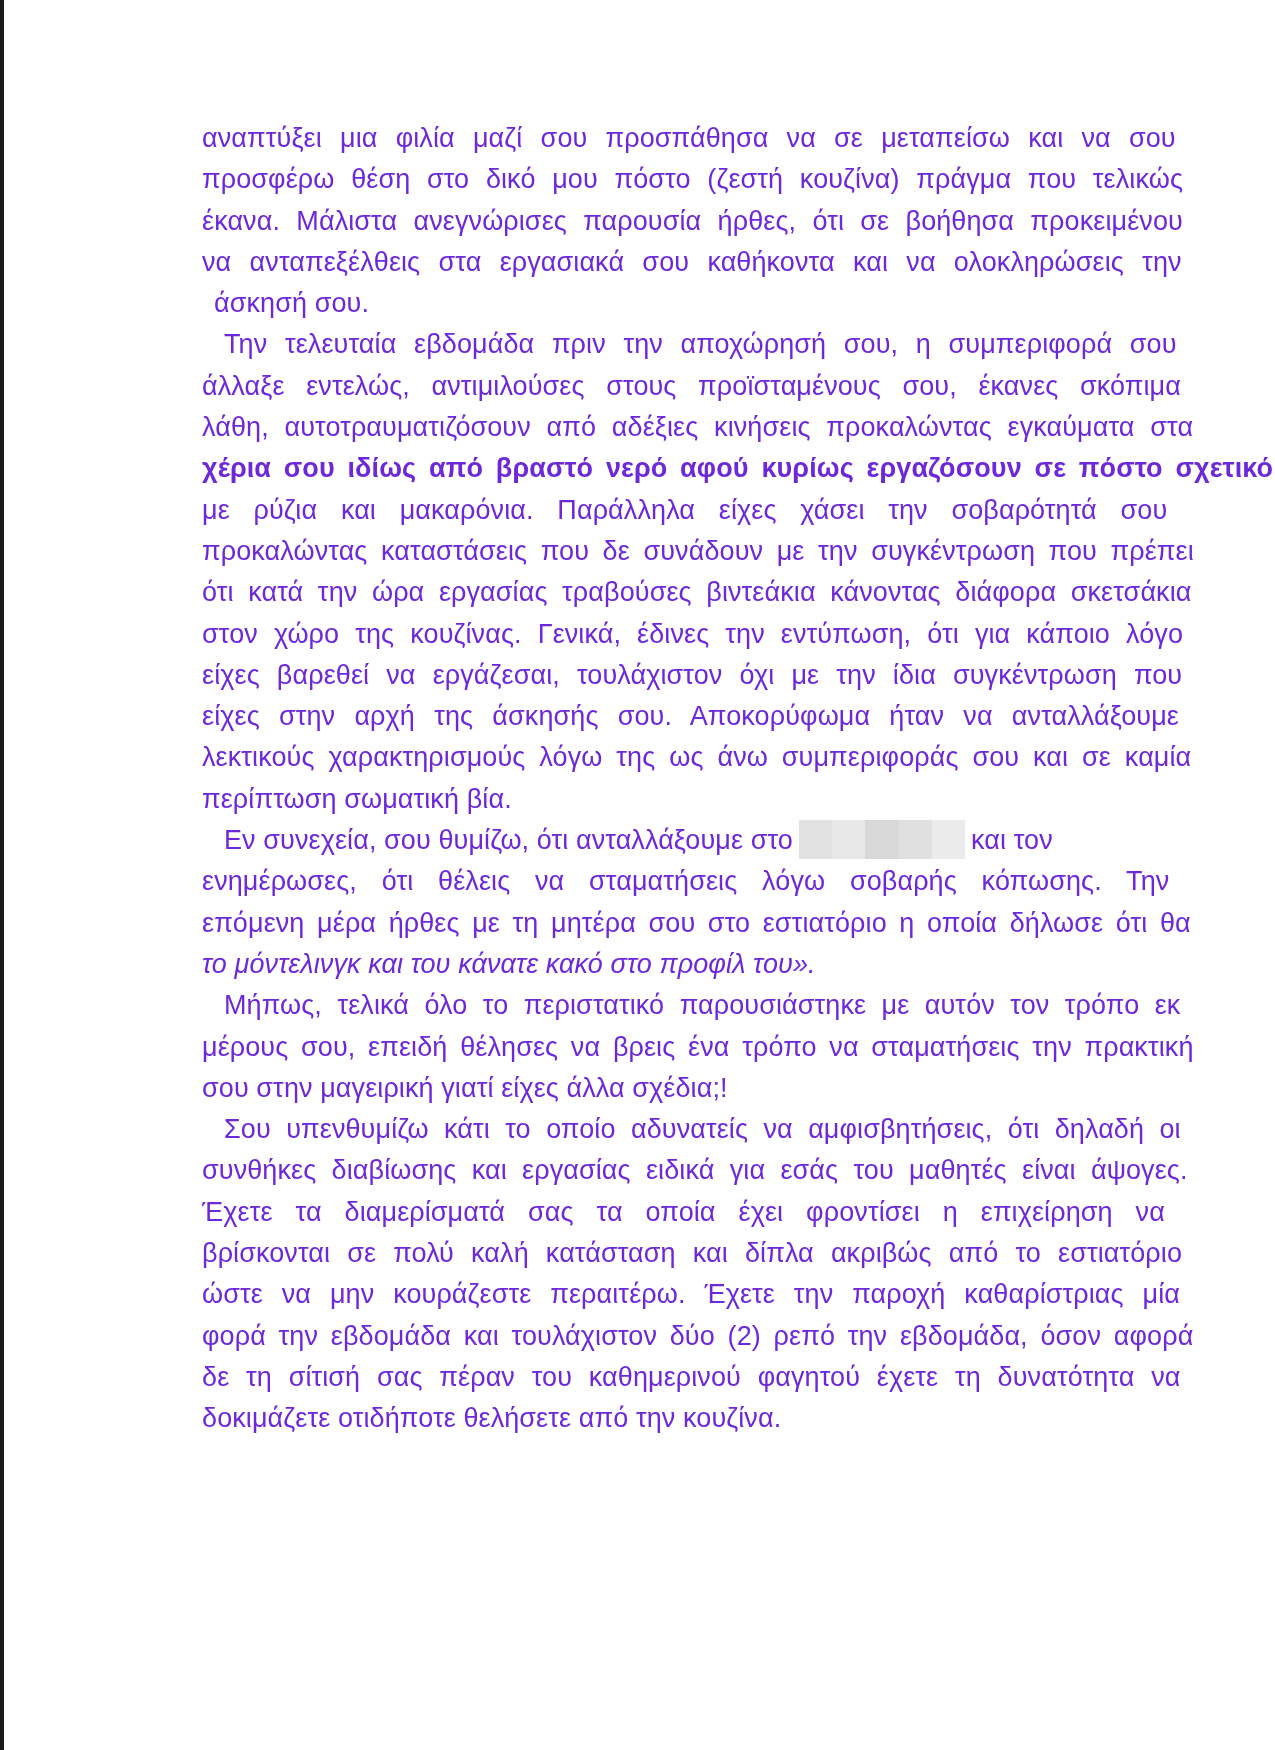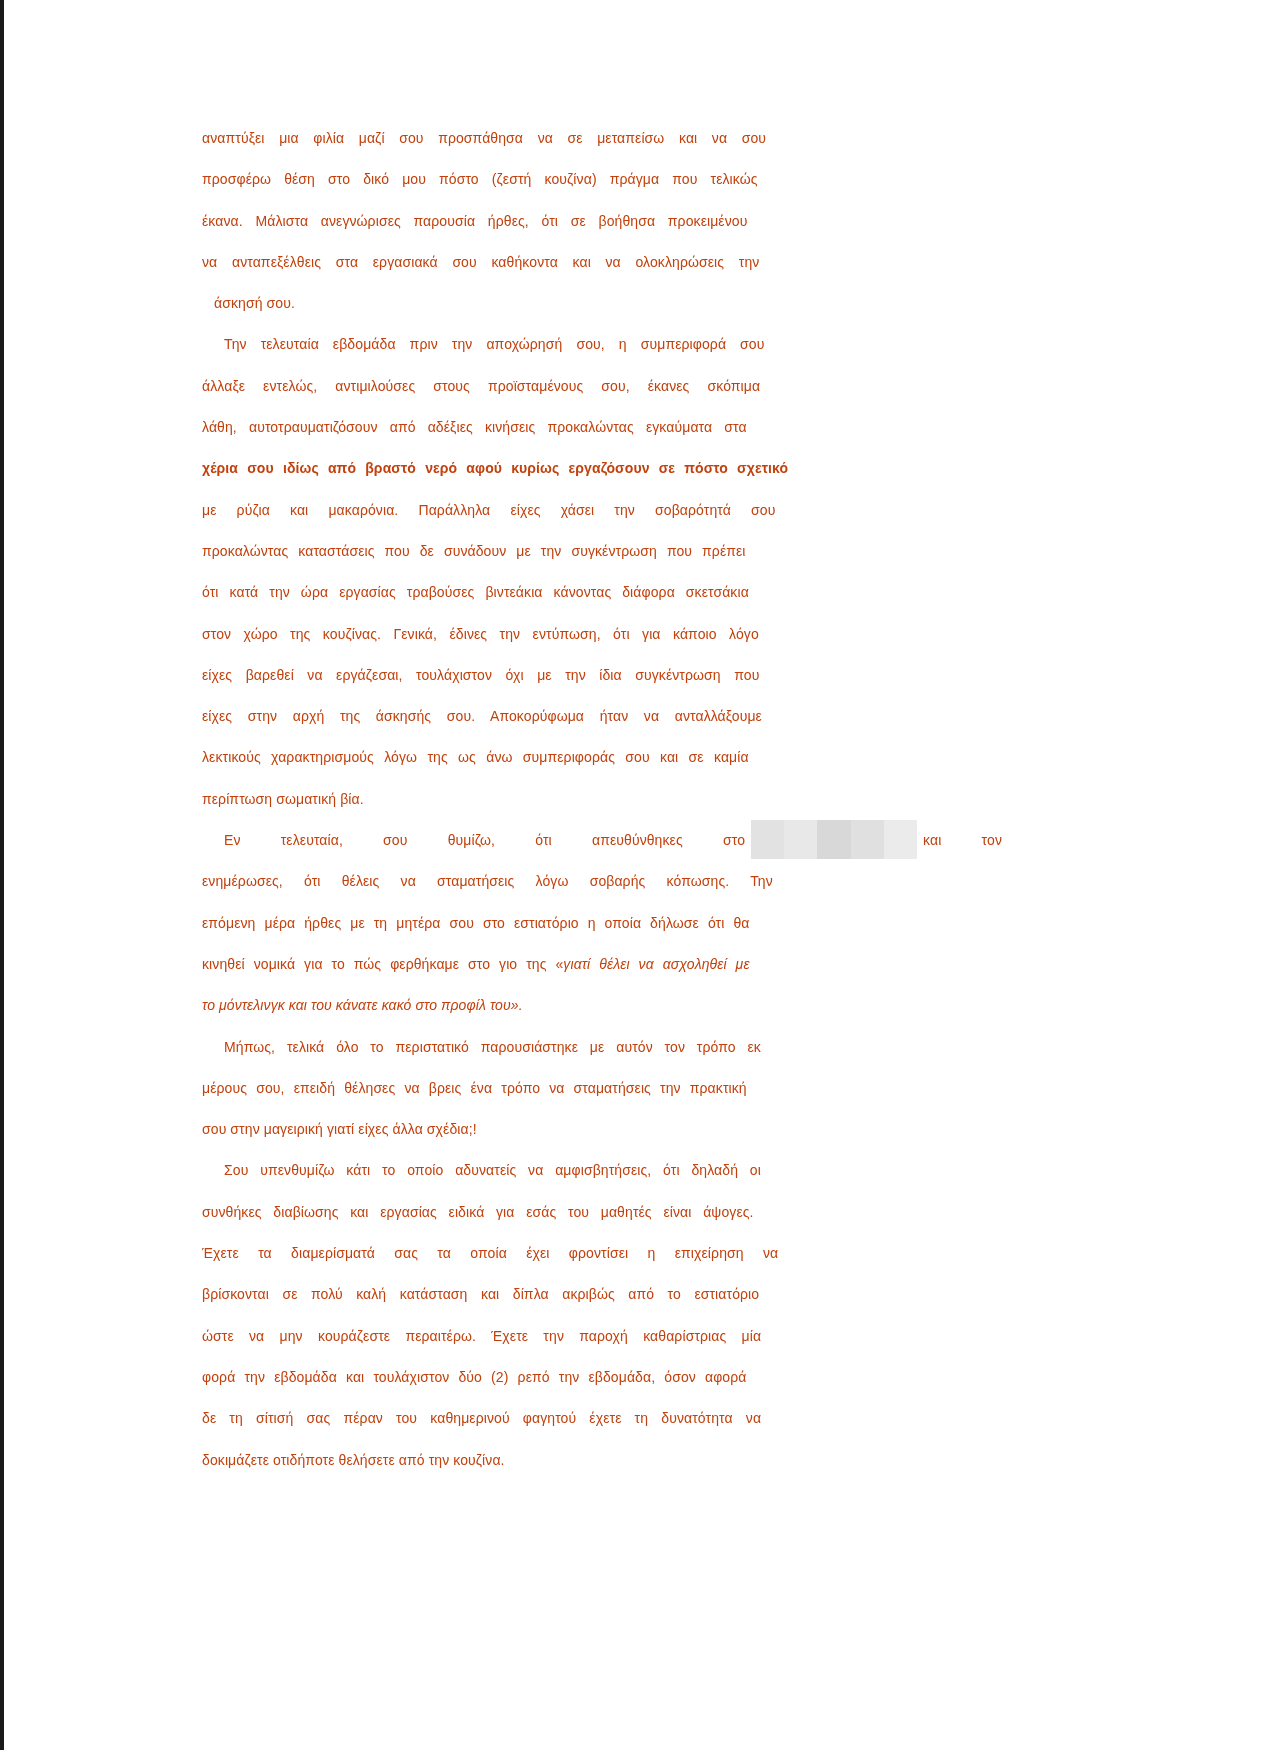--- a/index.html
+++ b/index.html
@@ -20,22 +20,22 @@
       width: 4px;
       height: 1750px;
       background: #1a1a1a;
     }
     .page {
       position: absolute;
       left: 202px;
       top: 118px;
       width: 778px;
       font-family: "Liberation Sans", sans-serif;
-      font-size: 14px;
-      color: #c2410c;
+      font-size: 27px;
+      color: #6d28d9;
       letter-spacing: 0.1px;
     }
     .line {
       display: block;
       height: 41.3px;
       line-height: 41.3px;
       white-space: nowrap;
       text-align: justify;
       text-align-last: justify;
       transform-origin: left center;
@@ -87,24 +87,23 @@
     <span class="line" style="display: block; width: 778px; word-spacing: 5.99px; text-align-last: left;">προκαλώντας καταστάσεις που δε συνάδουν με την συγκέντρωση που πρέπει</span>
     <span class="line" style="display: block; width: 778px; word-spacing: 7px; text-align-last: left;">ότι κατά την ώρα εργασίας  τραβούσες βιντεάκια κάνοντας διάφορα σκετσάκια</span>
     <span class="line" style="display: block; width: 778px; word-spacing: 8.43px; text-align-last: left;">στον χώρο της κουζίνας. Γενικά, έδινες την εντύπωση, ότι για κάποιο λόγο</span>
     <span class="line" style="display: block; width: 778px; word-spacing: 9.49px; text-align-last: left;">είχες βαρεθεί να εργάζεσαι, τουλάχιστον όχι με την ίδια συγκέντρωση που</span>
     <span class="line" style="display: block; width: 778px; word-spacing: 11.59px; text-align-last: left;">είχες στην αρχή της άσκησής σου. Αποκορύφωμα ήταν να ανταλλάξουμε</span>
     <span class="line" style="display: block; width: 778px; word-spacing: 6.3px; text-align-last: left;">λεκτικούς χαρακτηρισμούς λόγω της ως άνω συμπεριφοράς σου και σε καμία</span>
     <span class="line last" style="display: block;">περίπτωση σωματική βία.</span>
   </div>
 
   <div class="paragraph">
-    <span class="line indent" style="display: block; width: 778px;"><span>Εν τελευταία, σου θυμίζω, ότι απευθύνθηκες στο</span><span class="redaction"></span><span>και τον</span></span>
+    <span class="line indent" style="display: block; width: 778px;"><span>Εν συνεχεία, σου θυμίζω, ότι ανταλλάξουμε στο</span><span class="redaction"></span><span>και τον</span></span>
     <span class="line" style="display: block; width: 778px; word-spacing: 17.17px; text-align-last: left;">ενημέρωσες, ότι θέλεις να σταματήσεις λόγω σοβαρής κόπωσης. Την</span>
     <span class="line" style="display: block; width: 778px; word-spacing: 5px; text-align-last: left;">επόμενη μέρα ήρθες  με τη μητέρα σου στο εστιατόριο η οποία δήλωσε ότι θα</span>
-    <span class="line" style="display: block; width: 778px; word-spacing: 4.94px; text-align-last: left;"><span>κινηθεί νομικά για το πώς φερθήκαμε στο γιο της «</span><span class="italic">γιατί θέλει να ασχοληθεί με</span></span>
     <span class="line last italic" style="display: block;">το μόντελινγκ και του κάνατε  κακό στο προφίλ του».</span>
   </div>
 
   <div class="paragraph">
     <span class="line indent" style="display: block; width: 778px; word-spacing: 7.84px; text-align-last: left;">Μήπως, τελικά όλο το περιστατικό παρουσιάστηκε με αυτόν τον τρόπο εκ</span>
     <span class="line" style="display: block; width: 778px; word-spacing: 5.11px; text-align-last: left;">μέρους σου, επειδή θέλησες να βρεις ένα τρόπο να σταματήσεις την πρακτική</span>
     <span class="line last" style="display: block;">σου στην μαγειρική γιατί είχες άλλα σχέδια;!</span>
   </div>
 
   <div class="paragraph">

